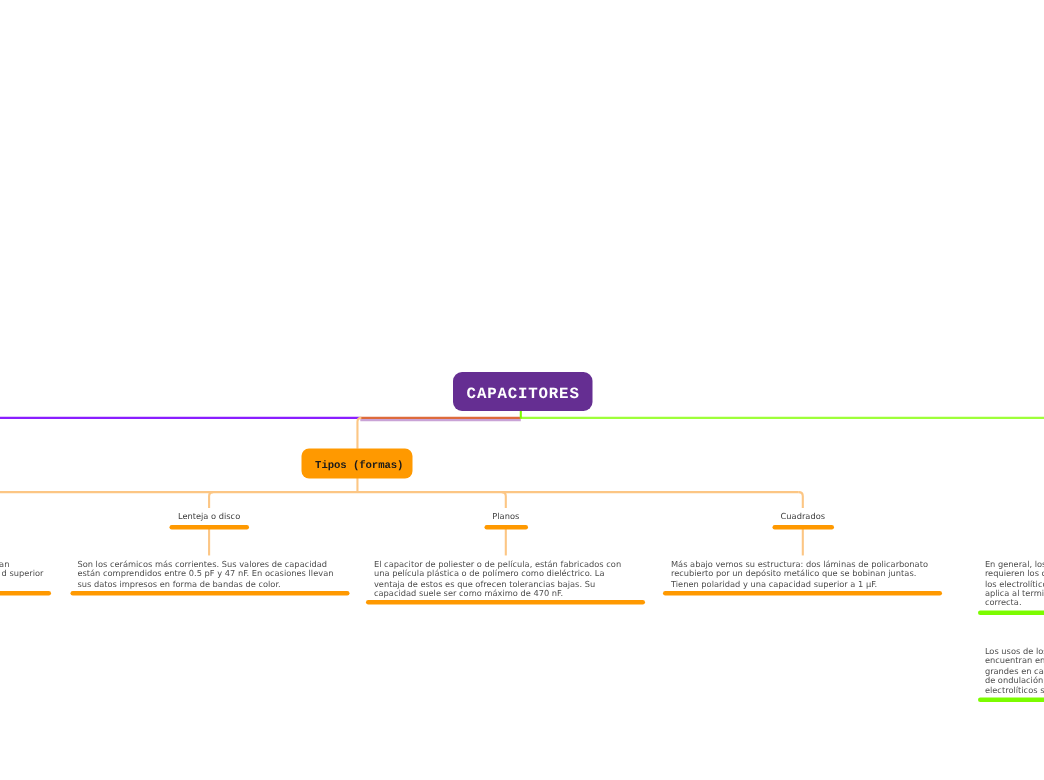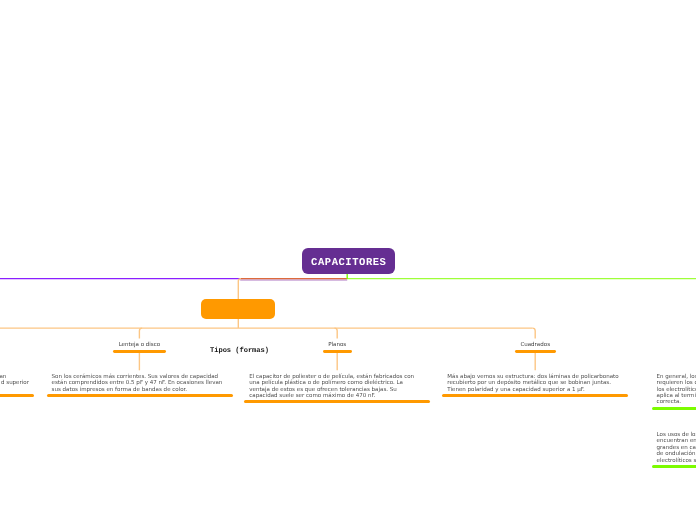--- a/index.html
+++ b/index.html
@@ -12,21 +12,21 @@
   #root-node{position:absolute;left:302px;top:248px;width:93px;height:26px;box-sizing:border-box;
      border-radius:6px;background:#652E92;}
   #root-label{position:absolute;left:0;top:0;width:93px;text-align:center;color:#ffffff;
      font-family:"Liberation Mono",monospace;font-size:10.5px;font-weight:bold;
      letter-spacing:0.55px;line-height:30px;text-indent:0.55px;white-space:nowrap;}
 
   #topic-node{position:absolute;left:201px;top:299px;width:74px;height:19.5px;box-sizing:border-box;
      border-radius:5px;background:#FF9900;}
   #topic-label{position:absolute;left:0;top:0;width:74px;text-align:center;color:#1a1a1a;
      font-family:"Liberation Mono",monospace;font-size:7.1px;font-weight:bold;
-     letter-spacing:-0.05px;line-height:25px;text-indent:3px;white-space:nowrap;margin-top:40px;}
+     letter-spacing:-0.05px;line-height:25px;text-indent:3px;white-space:nowrap;}
 
   .sub-label{position:absolute;font-family:"DejaVu Sans",sans-serif;font-size:5.52px;color:#3d3d3d;
      white-space:nowrap;text-align:center;line-height:6.3px;}
   .sub-bar{position:absolute;height:2.9px;border-radius:1.45px;background:#FF9900;}
 
   .body-text{position:absolute;font-family:"DejaVu Sans",sans-serif;font-size:5.52px;
      line-height:6.42px;color:#4d4d4d;}
   .body-bar{position:absolute;height:3.1px;border-radius:1.55px;}
 </style>
 </head>

